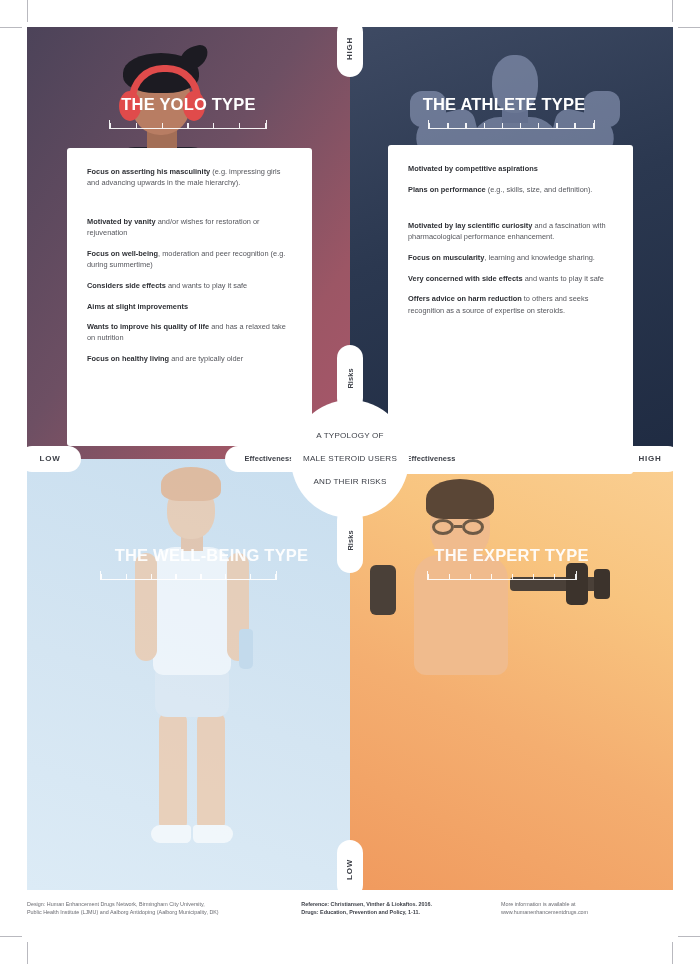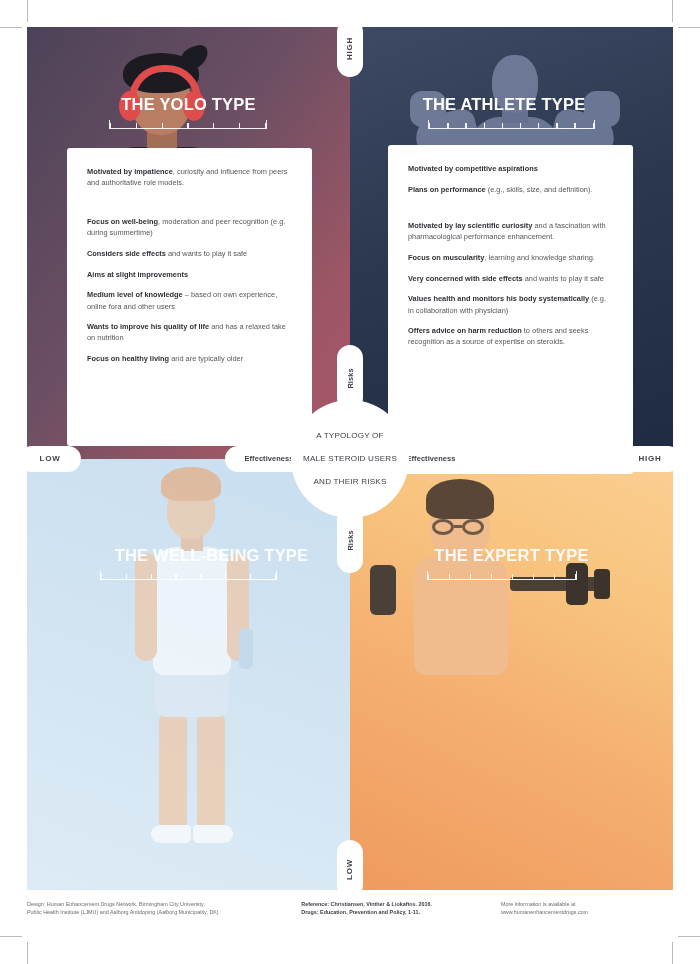--- a/index.html
+++ b/index.html
@@ -345,50 +345,48 @@
       <i></i>
       <i></i>
       <i></i>
       <i></i>
       <i></i>
       <i></i>
       <i></i>
     </div>
 
   <div class="card card-yolo" id="card-0">
-      <p><b>Motivated by impatience</b><span>, curiosity and influence from peers and authoritative role models.</span></p>
       <p><b>Focus on asserting his masculinity</b><span> (e.g. impressing girls and advancing upwards in the male hierarchy).</span></p>
       <p><b>Little to no concern about side effects</b><span> and towards general health</span></p>
       <p><b>Aims at</b><span> immediate benefits.</span></p>
       <p><b>Low level of 'steroid knowledge' -</b><span> based on lore and advice from 'gym rats'</span></p>
       <p><b>Risk-taking lifestyle</b><span> (e.g. recreational drug use and is more likely to end up in fights than the other types)</span></p>
       <p><b>Little concern about diet</b><span>, training and recovery</span></p>
     </div>
   <div class="card card-athlete" id="card-1">
       <p><b>Motivated by competitive aspirations</b></p>
       <p><b>Plans on performance</b><span> (e.g., skills, size, and definition).</span></p>
       <p><b>Concerned with side effects</b><span> but willing to run health risks in order to fulfil sporting ambitions.</span></p>
       <p><b>Aims at maximising benefits</b><span> by combining different steroids (stacking) with other performance and image enhancing drugs (polypharmacy)</span></p>
       <p><b>Medium to high level of knowledge</b><span> – based on medical assistance and experience from his sporting community.</span></p>
       <p><b>Plans training and diet</b><span> according to season – avoids recreational drugs.</span></p>
       <p><b>Dedicated to the athlete life style</b></p>
     </div>
   <div class="card card-wb" id="card-2">
+      <p><b>Motivated by vanity</b><span> and/or wishes for restoration or rejuvenation</span></p>
       <p><b>Focus on well-being</b><span>, moderation and peer recognition (e.g. during summertime)</span></p>
       <p><b>Considers side effects</b><span> and wants to play it safe</span></p>
       <p><b>Aims at slight improvements</b></p>
-      <p><b>Medium level of knowledge</b><span> – based on own experience, online fora and other users</span></p>
       <p><b>Wants to improve his quality of life</b><span> and has a relaxed take on nutrition</span></p>
       <p><b>Focus on healthy living</b><span> and are typically older</span></p>
     </div>
   <div class="card card-expert" id="card-3">
       <p><b>Motivated by lay scientific curiosity</b><span> and a fascination with pharmacological performance enhancement.</span></p>
       <p><b>Focus on muscularity</b><span>, learning and knowledge sharing.</span></p>
       <p><b>Very concerned with side effects</b><span> and wants to play it safe</span></p>
-      <p><b>Values health and monitors his body systematically</b><span> (e.g. in collaboration with physician)</span></p>
       <p><b>Offers advice on harm reduction</b><span> to others and seeks recognition as a source of expertise on steroids.</span></p>
     </div>
 
   <div class="pill pill-v pill-high-top">
     <span>HIGH</span>
   </div>
   <div class="pill pill-v pill-low-bot">
     <span>LOW</span>
   </div>
   <div class="pill pill-h pill-low-left">

